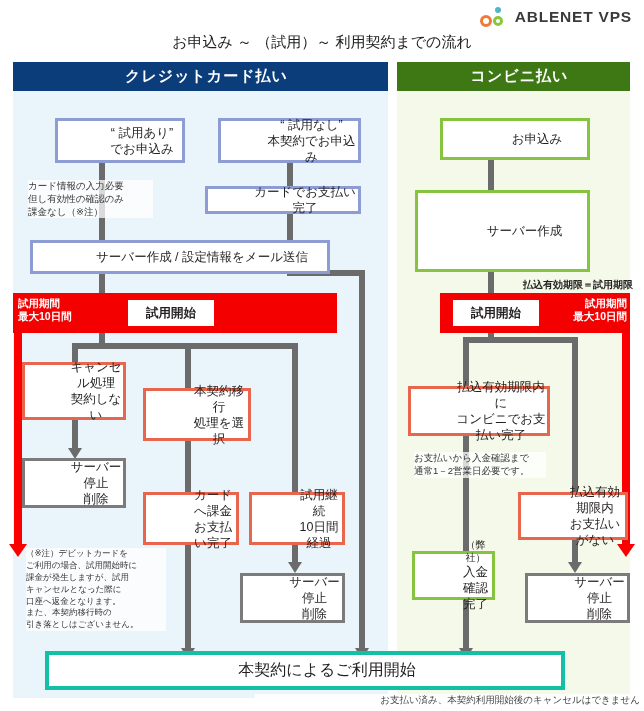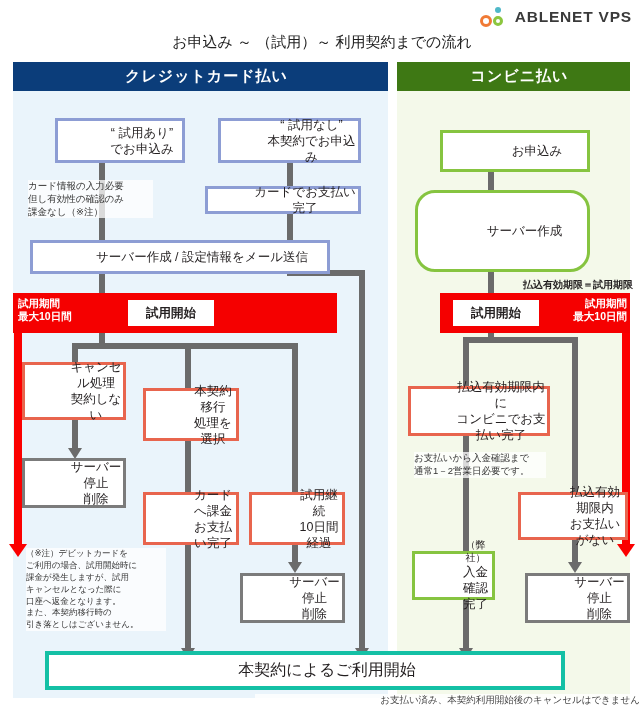--- a/index.html
+++ b/index.html
@@ -142,21 +142,21 @@
 <div class="abs box b-red" style="left:22px;top:362px;width:104px;height:58px;">
   <div>キャンセル処理</div>
   <div>契約しない</div>
 </div>
 
 <div class="abs box b-gray" style="left:22px;top:458px;width:104px;height:50px;">
   <div>サーバー停止</div>
   <div>削除</div>
 </div>
 
-<div class="abs box b-red" style="left:143px;top:388px;width:96px;height:53px;align-items:flex-end;">
+<div class="abs box b-red" style="left:143px;top:388px;width:108px;height:53px;align-items:flex-end;">
   <div>本契約移行</div>
   <div>処理を選択</div>
 </div>
 
 <div class="abs box b-red" style="left:143px;top:492px;width:96px;height:53px;">
   <div>カードへ課金</div>
   <div>お支払い完了</div>
 </div>
 
 <div class="abs box b-red" style="left:249px;top:492px;width:96px;height:53px;">
@@ -195,23 +195,23 @@
 <div class="abs redbar" style="left:440px;top:293px;width:190px;"></div>
 <div class="abs redlbl" style="left:555px;top:297px;width:72px;text-align:right;">
   <div>試用期間</div>
   <div>最大10日間</div>
 </div>
 <div class="abs b-white-lbl" style="left:453px;top:300px;width:86px;height:26px;">試用開始</div>
 
 <div class="abs redshaft" style="left:622px;top:333px;height:213px;"></div>
 <div class="abs redhead" style="left:617px;top:544px;"></div>
 
-<div class="abs box b-green" style="left:440px;top:118px;width:150px;height:42px;margin-top:12px;">お申込み</div>
-
-<div class="abs box b-green" style="left:415px;top:190px;width:175px;height:82px;border-radius:20px;">
+<div class="abs box b-green" style="left:440px;top:118px;width:150px;height:42px;">お申込み</div>
+
+<div class="abs box b-green" style="left:415px;top:190px;width:175px;height:82px;">
   <div>サーバー作成</div>
 </div>
 
 <div class="abs" style="left:513px;top:278px;width:120px;font-size:10px;font-weight:bold;
      text-align:right;color:#231f20;">払込有効期限＝試用期限</div>
 
 <div class="abs box b-red" style="left:408px;top:386px;width:142px;height:50px;">
   <div>払込有効期限内に</div>
   <div>コンビニでお支払い完了</div>
 </div>

